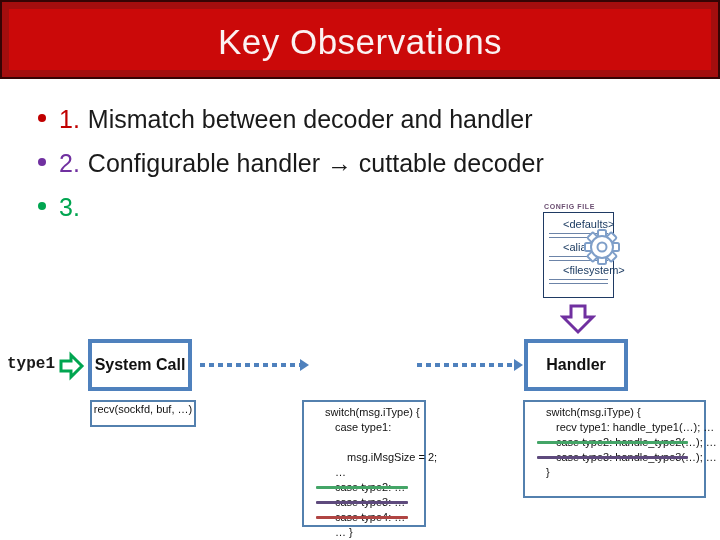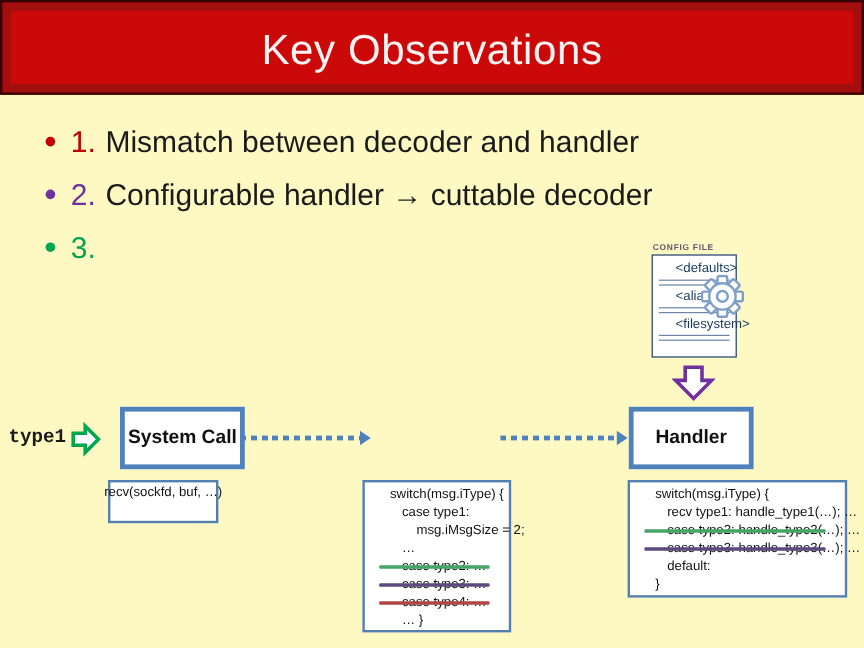--- a/index.html
+++ b/index.html
@@ -1,17 +1,17 @@
 <!DOCTYPE html>
 <html><head>
 <meta charset="utf-8">
 <style>
   html,body{margin:0;padding:0;background:#e8e8e8;}
   .slide{
-    position:relative;width:720px;height:540px;background:#fef9c3;overflow:hidden;
+    position:relative;width:720px;height:540px;background:#ffffff;overflow:hidden;
     font-family:"Liberation Sans",sans-serif;color:#1a1a1a;
   }
   
   .title-bar{
     position:absolute;left:0;top:0;width:720px;height:79px;box-sizing:border-box;
     background:#CB0909;border:2px solid #350404;box-shadow:inset 0 0 0 7px #A30E0E;
     display:flex;align-items:center;justify-content:center;
   }
   .title-bar h1{margin:4px 0 0 0;font-size:35px;font-weight:400;color:#FBF2F2;letter-spacing:.5px;}
   
@@ -30,41 +30,41 @@
   .gear{position:absolute;left:584px;top:229px;}
   .down-arrow{position:absolute;left:560px;top:304px;}
   
   .type-label{position:absolute;left:7px;top:355px;font-family:Liberation Mono, monospace;font-weight:700;font-size:16px;}
   .right-arrow{position:absolute;left:58px;top:350px;}
   .node{
     position:absolute;top:339px;width:104px;height:52px;box-sizing:border-box;
     background:#fff;border:4px solid #4F81BD;display:flex;align-items:center;justify-content:center;
     font-size:16px;font-weight:700;color:#111;
   }
-  .node-syscall{left:100px;}
+  .node-syscall{left:88px;}
   .node-decoder{left:310px;}
   .node-handler{left:524px;}
   .dashed-arrow{position:absolute;top:359px;height:12px;}
   .dashed-arrow .shaft{position:absolute;left:0;right:7px;top:4px;height:4px;
     background:repeating-linear-gradient(90deg,#4F81BD 0 5px,transparent 5px 9px);}
   .dashed-arrow .head{position:absolute;right:0;top:0;width:0;height:0;
     border-left:9px solid #4F81BD;border-top:6px solid transparent;border-bottom:6px solid transparent;}
   .arrow-1{left:200px;width:109px;}
   .arrow-2{left:417px;width:106px;}
   
   .code{
     position:absolute;box-sizing:border-box;background:#fff;border:2px solid #5380AE;
     font-size:11px;line-height:15px;color:#111;padding:3px 21px;overflow:visible;white-space:nowrap;
   }
-  .code-syscall{left:90px;top:400px;width:92px;height:27px;display:flex;align-items:flex-end;justify-content:center;padding:16px;}
+  .code-syscall{left:90px;top:400px;width:106px;height:27px;display:flex;align-items:flex-start;justify-content:center;padding:0;}
   .code-decoder{left:302px;top:400px;width:124px;height:127px;}
   .code-handler{left:523px;top:400px;width:183px;height:98px;}
   .cl{position:relative;}
   .i1{padding-left:10px;}
-  .i2{padding-left:22px;}
+  .i2{padding-left:22px;margin-top:15px;}
   .strike{position:absolute;left:-9px;right:-5px;top:6px;height:3px;border-radius:1px;}
 </style>
 </head>
 <body>
 
 <div class="slide">
 
   <header class="title-bar">
     <h1>Key Observations</h1>
   </header>
@@ -163,17 +163,16 @@
     <div class="cl">switch(msg.iType) {</div>
     <div class="cl i1">recv type1: handle_type1(…); …</div>
     <div class="cl i1">
       <span>case type2: handle_type2(…); …</span>
       <i class="strike" style="background: rgb(68, 165, 103);"></i>
     </div>
     <div class="cl i1">
       <span>case type3: handle_type3(…); …</span>
       <i class="strike" style="background: rgb(94, 74, 125);"></i>
     </div>
-    <div class="cl i1">default:</div>
     <div class="cl">}</div>
   </div>
 
 </div>
 
 </body></html>

